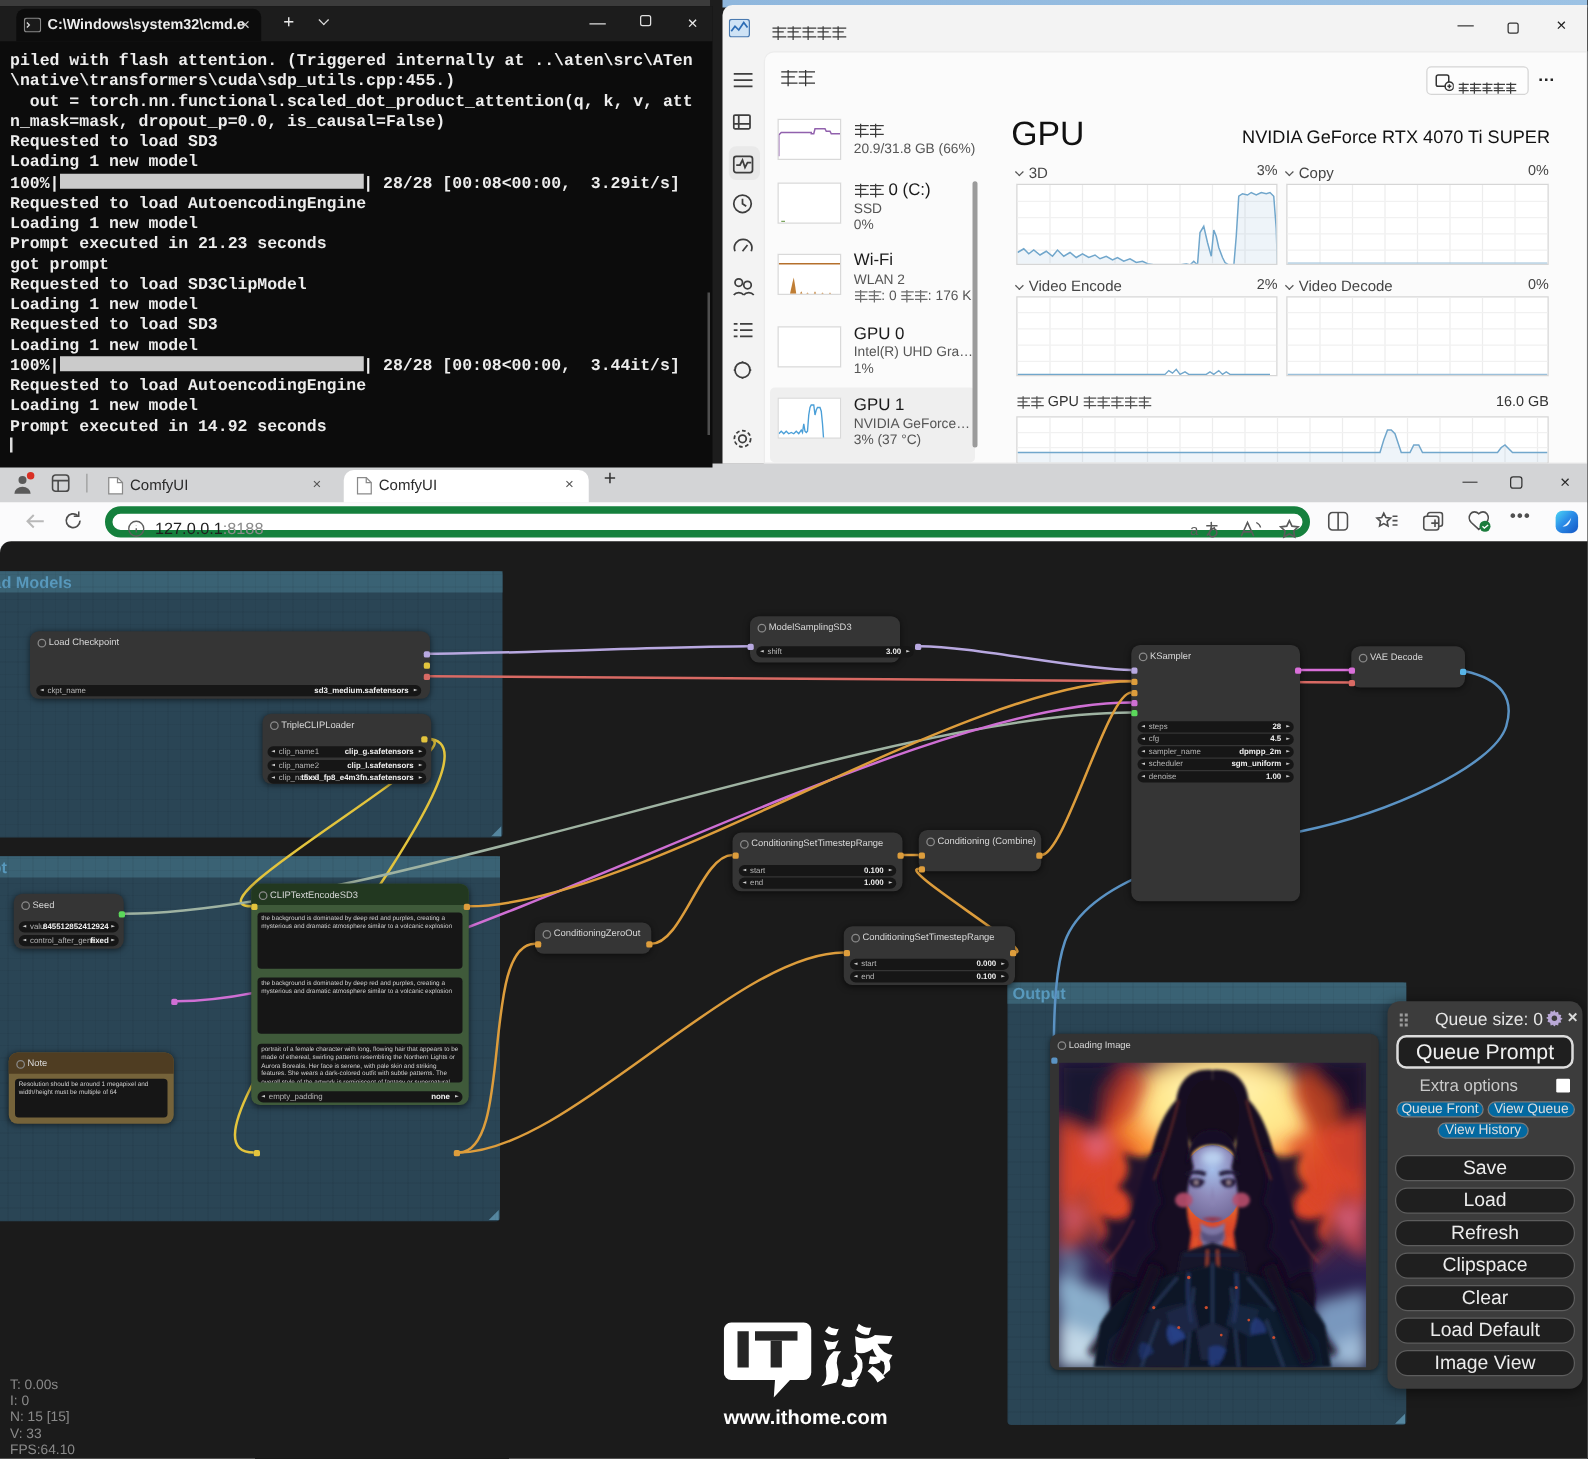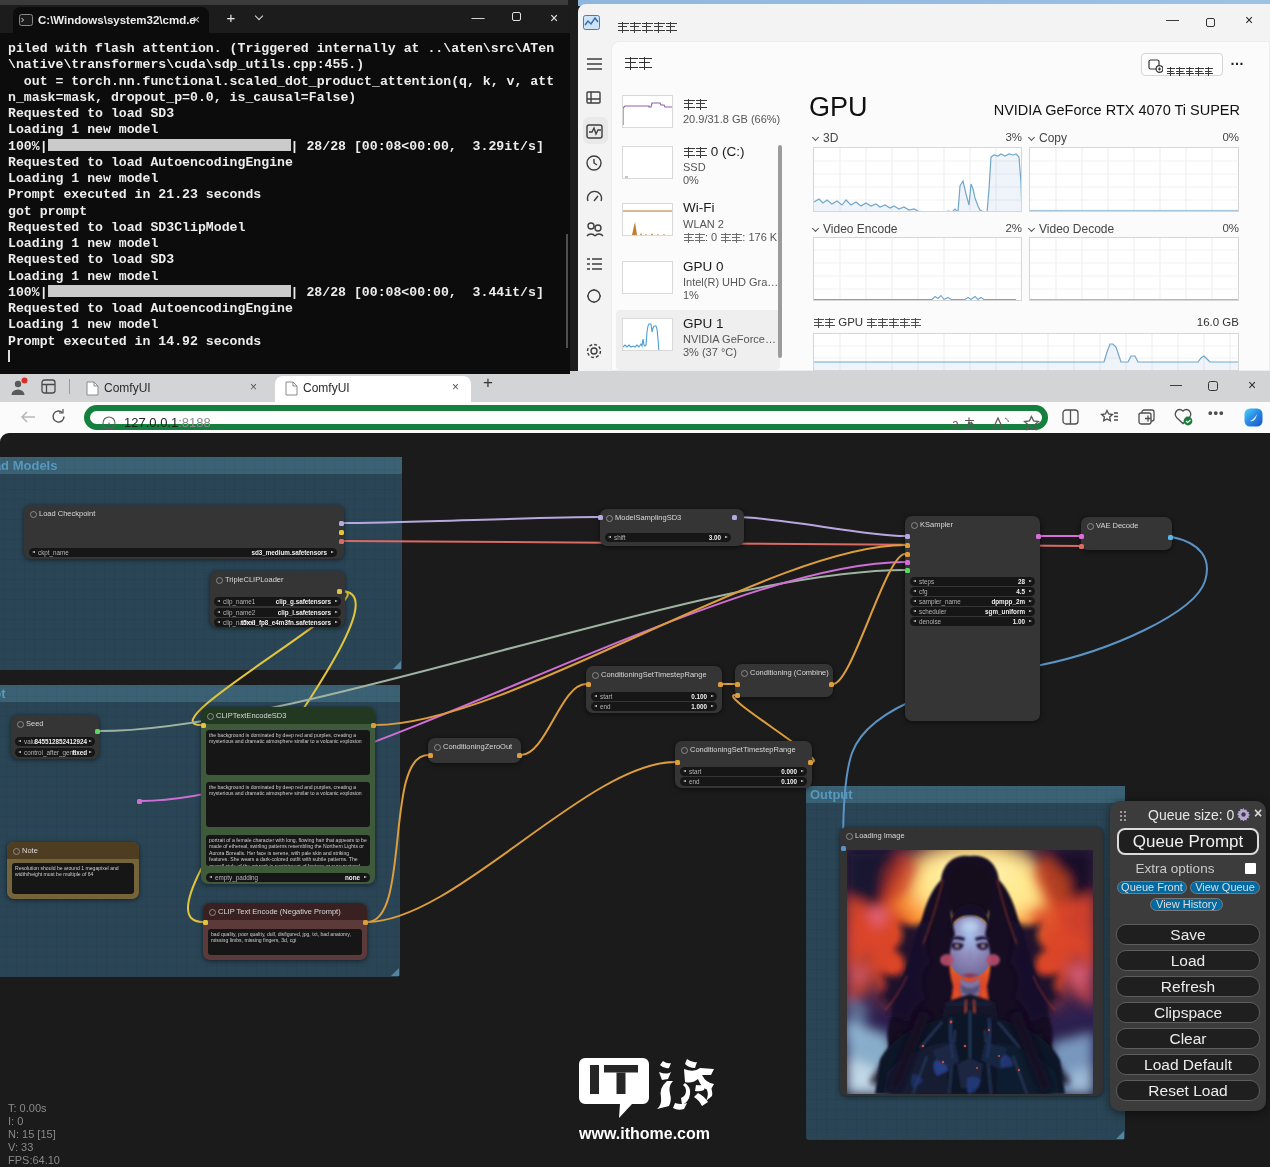--- a/index.html
+++ b/index.html
@@ -392,21 +392,21 @@
           </div>
 <div class="w" style="left:4px;top:37px;width:127px">
             <span class="lbl">clip_name2</span>
             <span class="val">clip_l.safetensors</span>
           </div>
 <div class="w" style="left:4px;top:47px;width:127px">
             <span class="lbl">clip_name3</span>
             <span class="val">t5xxl_fp8_e4m3fn.safetensors</span>
           </div>
         </div>
-<div class="node" style="left:600px;top:76px;width:144px;height:37px;z-index:3">
+<div class="node" style="left:600px;top:60px;width:120px;height:37px;z-index:3">
           <div class="nh"><span>ModelSamplingSD3</span></div>
           <div class="w" style="left:5px;top:24px;width:126px">
             <span class="lbl">shift</span>
             <span class="val">3.00</span>
           </div>
         </div>
 <div class="node" style="left:905px;top:83px;width:135px;height:205px;z-index:3">
           <div class="nh"><span>KSampler</span></div>
 <div class="w" style="left:5px;top:61px;width:125px">
             <span class="lbl">steps</span>
@@ -474,24 +474,20 @@
         </div>
 <div class="node" style="left:201px;top:274px;width:174px;height:177px;background:#3f5a3a;z-index:3">
           <div class="nh" style="background:#223820;border-radius:7px 7px 0 0"><span>CLIPTextEncodeSD3</span></div>
 <div class="ta" style="left:5px;top:23px;width:164px;height:45px">the background is dominated by deep red and purples, creating a mysterious and dramatic atmosphere similar to a volcanic explosion</div>
 <div class="ta" style="left:5px;top:75px;width:164px;height:45px">the background is dominated by deep red and purples, creating a mysterious and dramatic atmosphere similar to a volcanic explosion</div>
 <div class="ta" style="left:5px;top:128px;width:164px;height:31px">portrait of a female character with long, flowing hair that appears to be made of ethereal, swirling patterns resembling the Northern Lights or Aurora Borealis. Her face is serene, with pale skin and striking features. She wears a dark-colored outfit with subtle patterns. The overall style of the artwork is reminiscent of fantasy or supernatural genres</div>
 <div class="w" style="left:5px;top:166px;width:164px">
             <span class="lbl">empty_padding</span>
             <span class="val">none</span>
           </div>
-        </div>
-<div class="node" style="left:203px;top:470px;width:164px;height:57px;background:#5d3a3a;z-index:3">
-          <div class="nh" style="background:#3a2121;border-radius:7px 7px 0 0"><span>CLIP Text Encode (Negative Prompt)</span></div>
-<div class="ta" style="left:5px;top:26px;width:154px;height:26px">bad quality, poor quality, dull, disfigured, jpg, txt, bad anatomy, missing limbs, missing fingers, 3d, cgi</div>
         </div>
 <div class="node" style="left:428px;top:305px;width:93px;height:25px;z-index:3">
           <div class="nh"><span>ConditioningZeroOut</span></div>
         </div>
 <div class="node" style="left:840px;top:394px;width:263px;height:269px;background:#333;z-index:3">
           <div class="nh"><span>Loading Image</span></div>
 <div class="abs" style="left:7px;top:23px;width:246px;height:244px;overflow:hidden"><svg width="246" height="244" viewBox="0 0 246 244">
 <defs>
 <linearGradient id="bgg" x1="0" y1="0" x2="0" y2="1">
                   <stop offset="0" stop-color="#2e1a40"></stop>
@@ -667,21 +663,21 @@
 <div class="abs" style="left:135px;top:62px;width:11px;height:11px;background:#fff;border-radius:1px"></div>
 <div class="qsm" style="left:7px;top:80px;width:70px">Queue Front</div>
 <div class="qsm" style="left:80px;top:80px;width:70px">View Queue</div>
 <div class="qsm" style="left:40px;top:97px;width:73px">View History</div>
 <div class="qbtn" style="top:123px">Save</div>
 <div class="qbtn" style="top:149px">Load</div>
 <div class="qbtn" style="top:175px">Refresh</div>
 <div class="qbtn" style="top:201px">Clipspace</div>
 <div class="qbtn" style="top:227px">Clear</div>
 <div class="qbtn" style="top:253px">Load Default</div>
-<div class="qbtn" style="top:279px">Reset Load</div>
+<div class="qbtn" style="top:279px">Image View</div>
 </div>
 
 <div id="stats" class="abs">T: 0.00s<br>I: 0<br>N: 15 [15]<br>V: 33<br>FPS:64.10</div>
 
 <div class="abs" style="left:579px;top:622px;z-index:3">
 <svg width="145" height="64" viewBox="0 0 145 64">
 <path d="M6 3h58a6 6 0 0 1 6 6v34a6 6 0 0 1-6 6H53l-13 14 1-14H6a6 6 0 0 1-6-6V9a6 6 0 0 1 6-6z" fill="#fff"></path>
 <rect x="11" y="10" width="9" height="29" fill="#262626"></rect>
 <rect x="25" y="10" width="34" height="7.5" fill="#262626"></rect>
 <rect x="37.5" y="17.5" width="9" height="21.5" fill="#262626"></rect>

